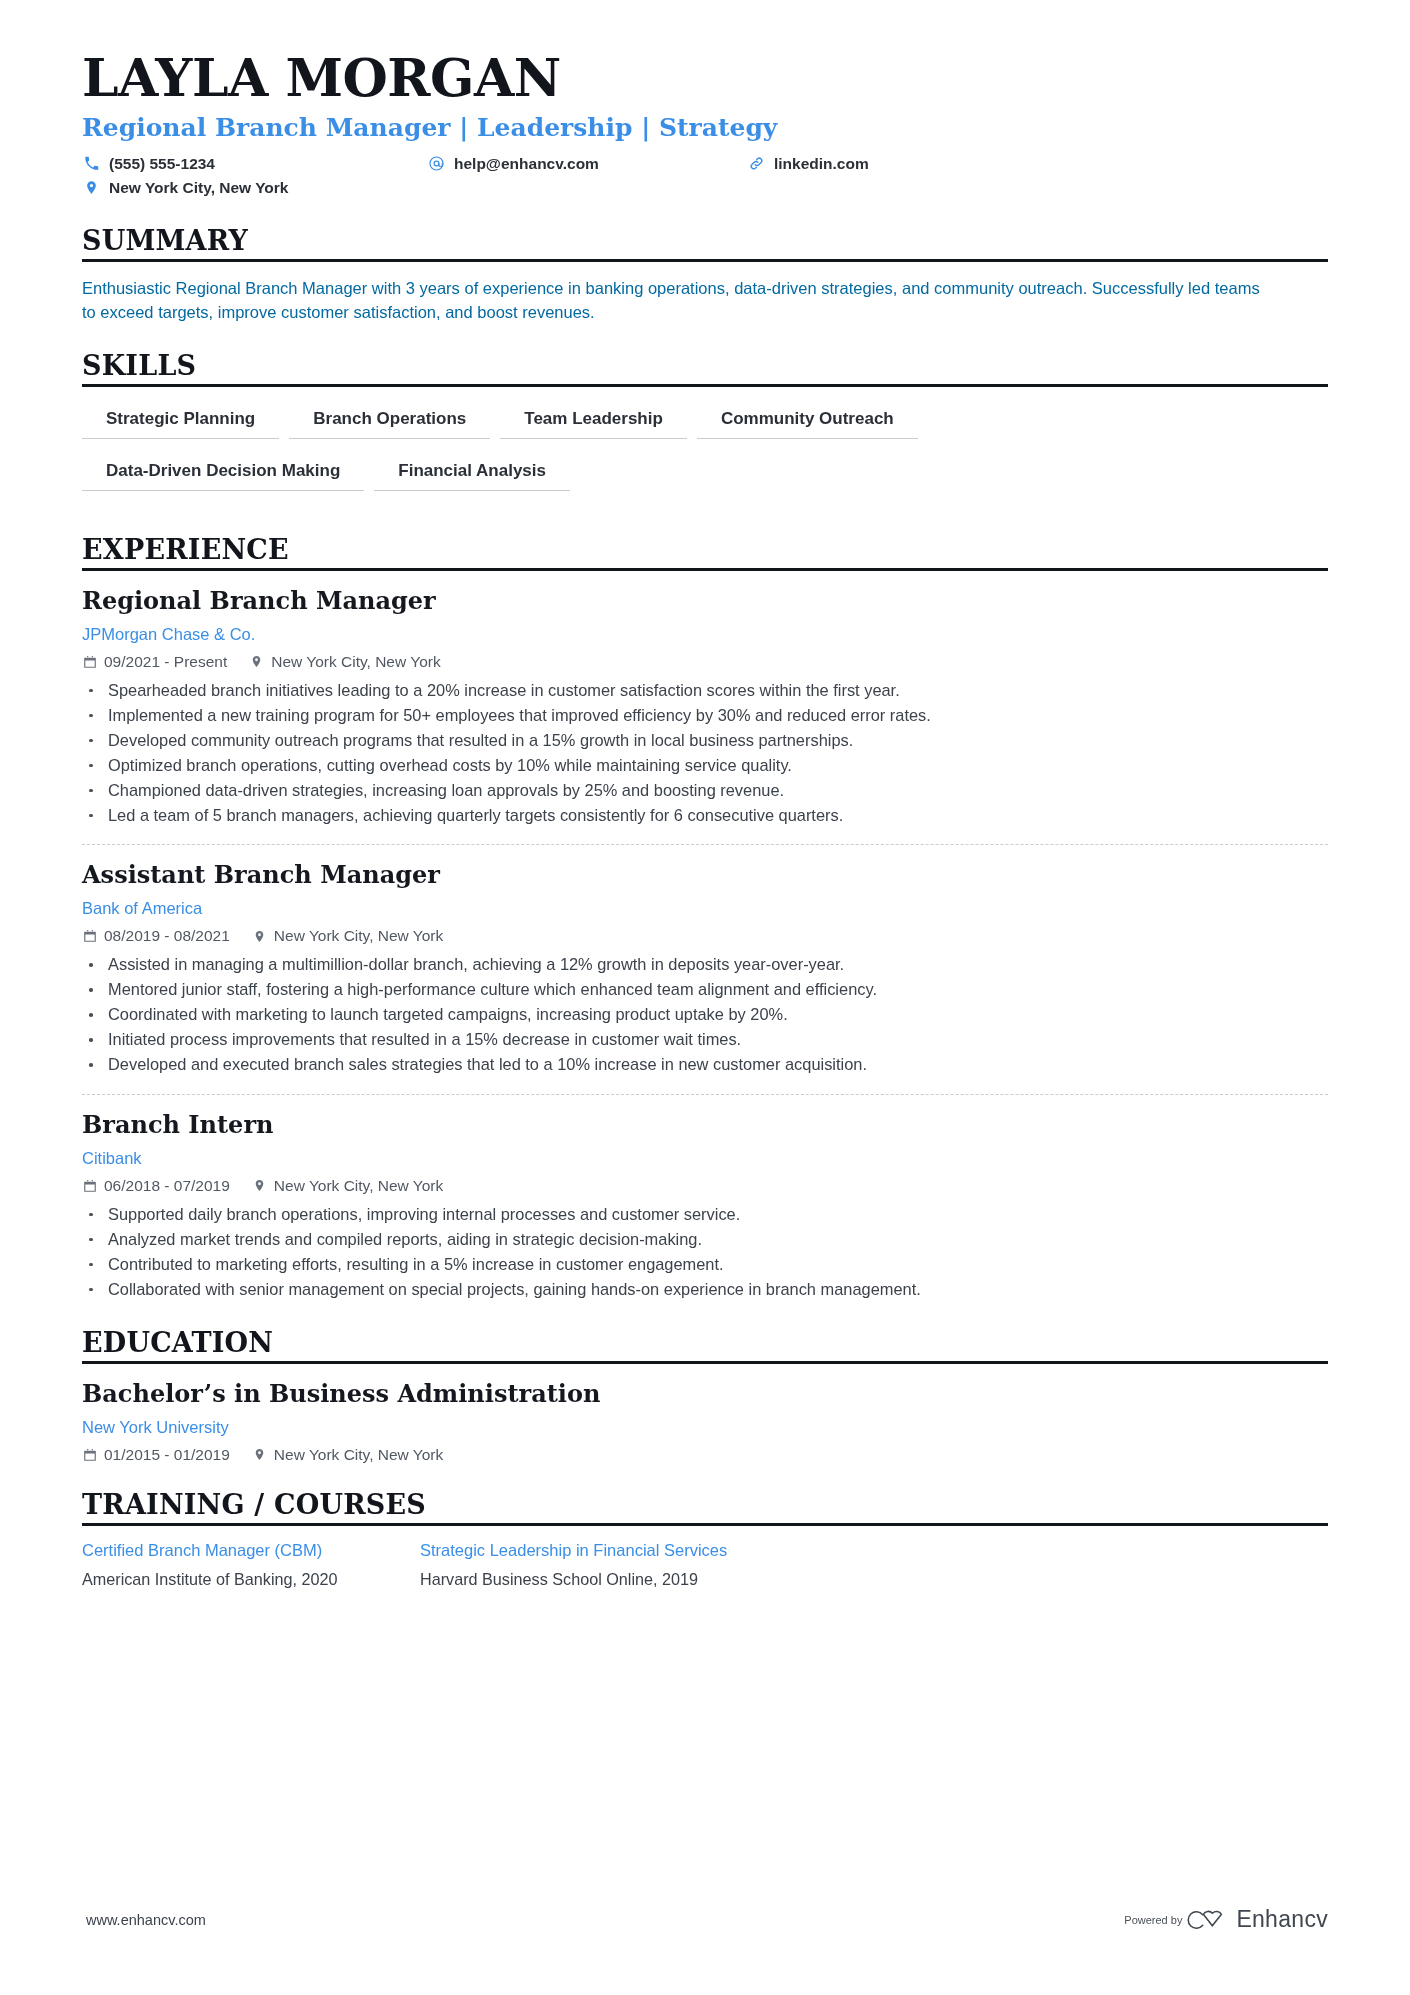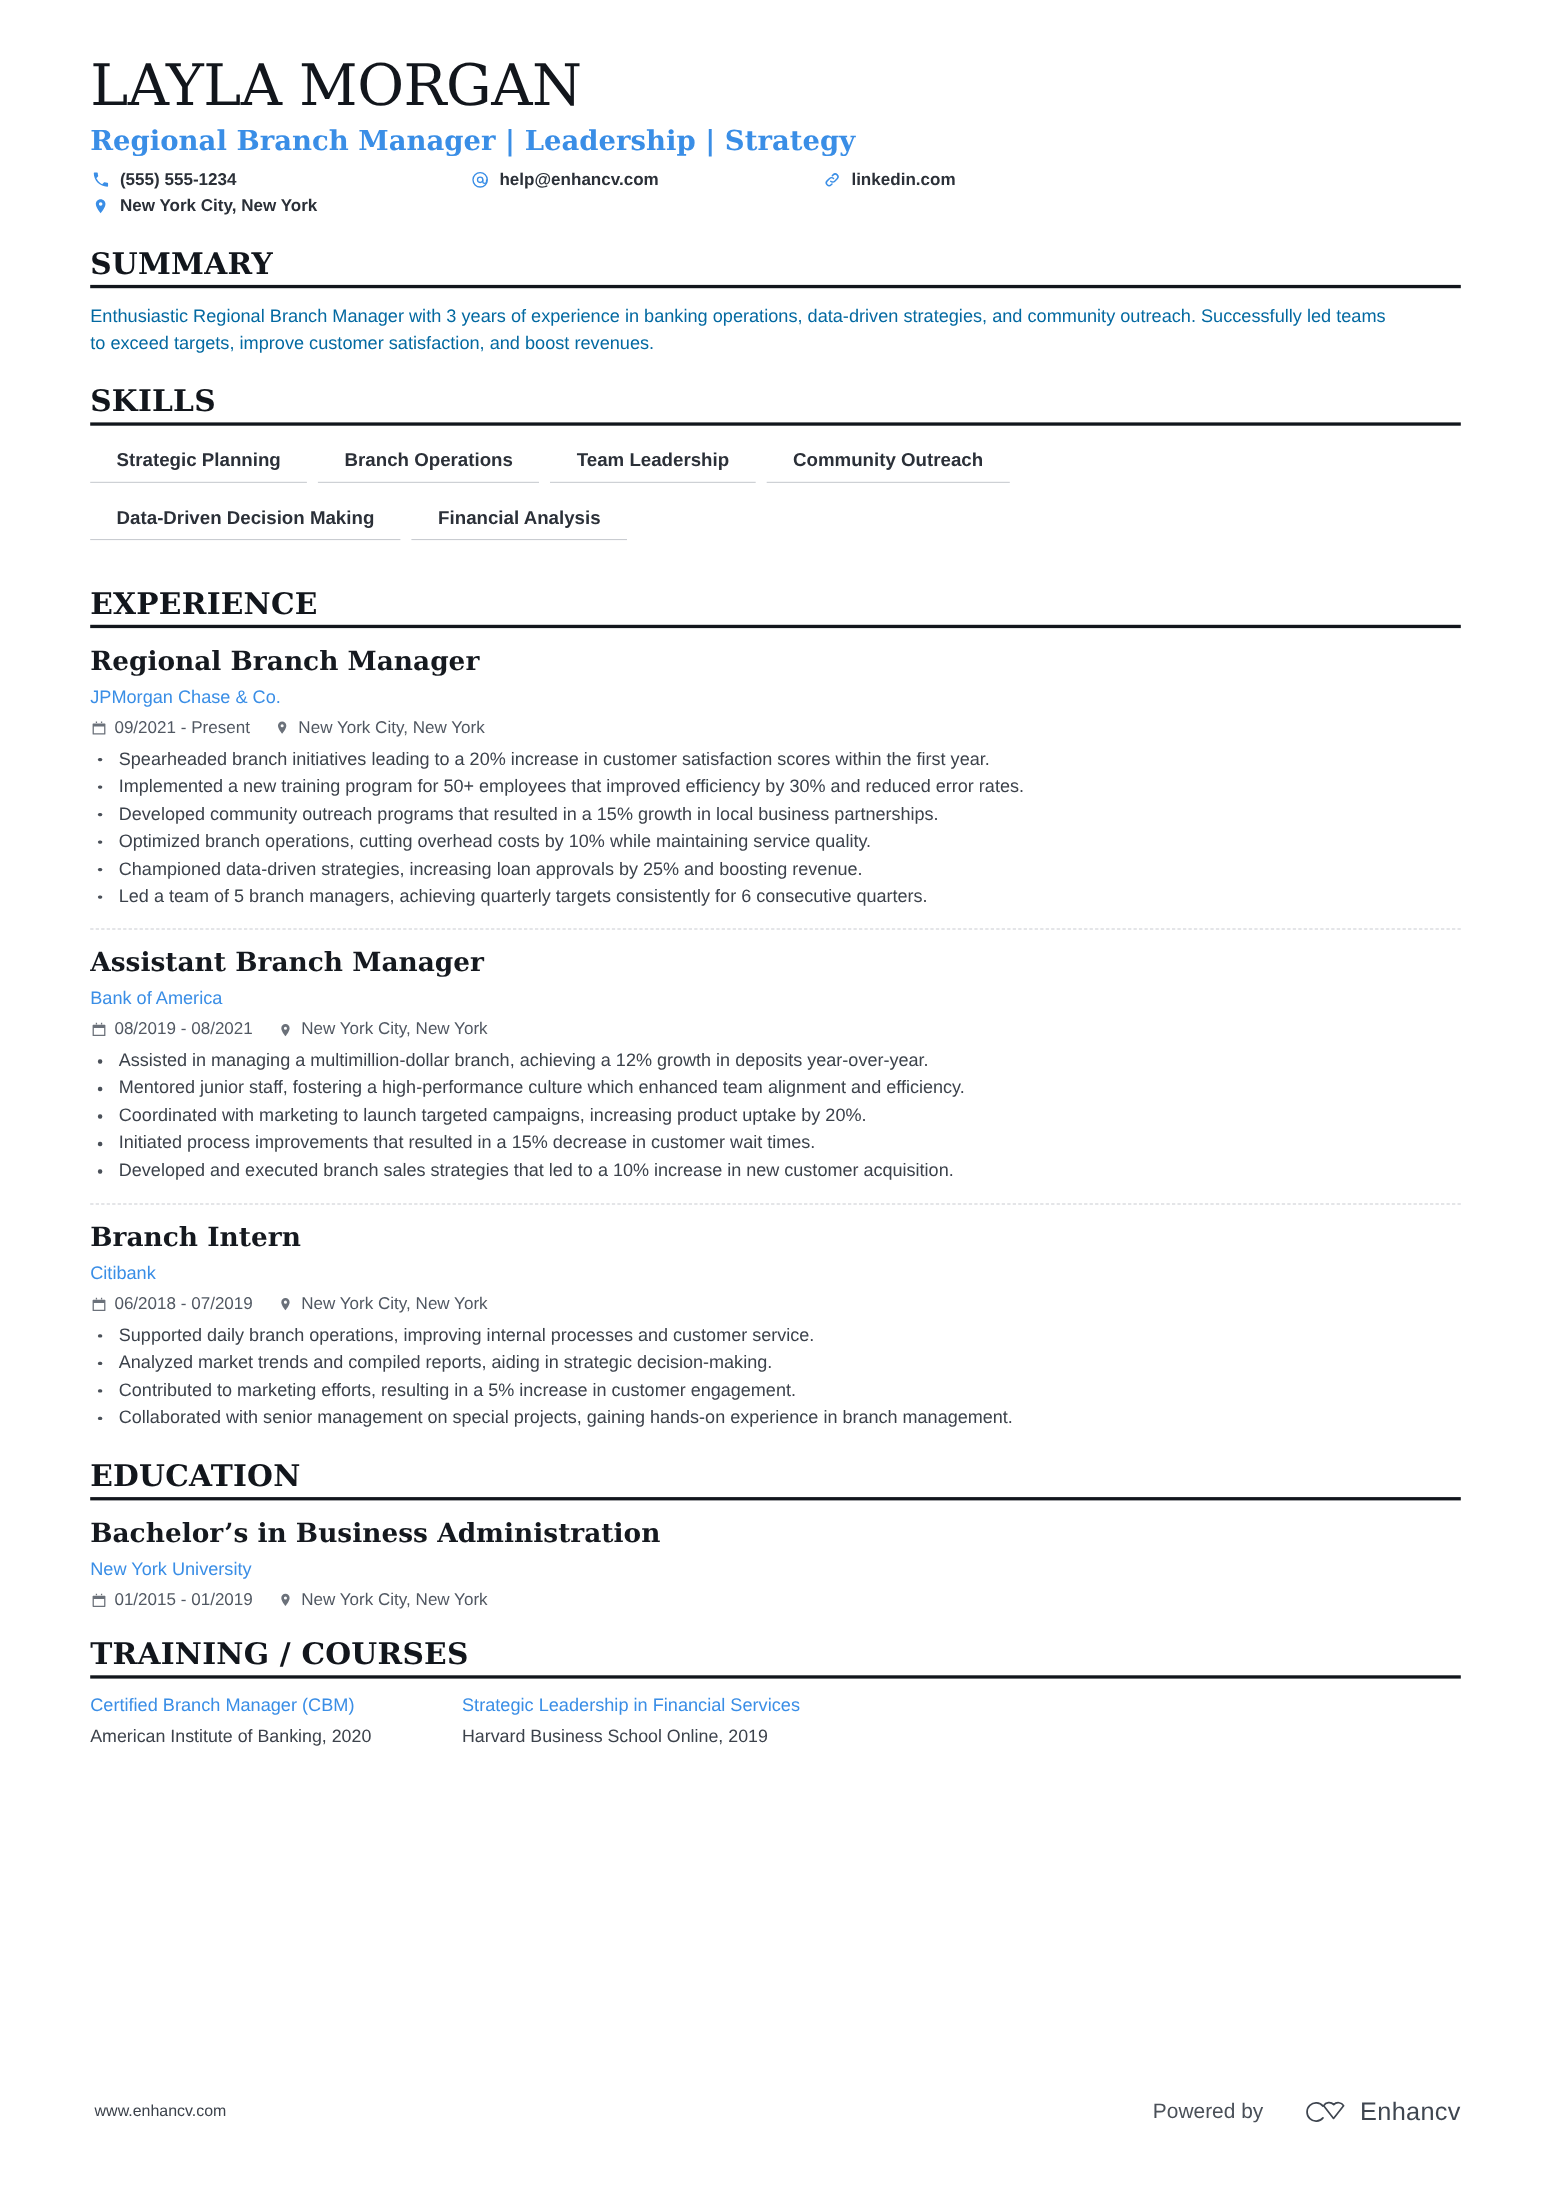--- a/index.html
+++ b/index.html
@@ -19,21 +19,21 @@
     position: relative;
     width: 1410px;
     height: 1995px;
     box-sizing: border-box;
     padding: 0 82px;
   }
 
   
   .name {
     font-family: "DejaVu Serif", serif;
-    font-weight: normal;
+    font-weight: bold;
     font-size: 52px;
     letter-spacing: -0.5px;
     color: #12161c;
     line-height: 1.0;
     padding-top: 52px;
     margin: 0;
   }
   .headline {
     font-family: "DejaVu Serif", serif;
     font-weight: bold;
@@ -216,23 +216,23 @@
   }
   .footer-url {
     font-size: 14.5px;
     color: #3c424b;
   }
   .footer-brand {
     display: flex;
     align-items: center;
   }
   .powered-by {
-    font-size: 19px;
+    font-size: 11px;
     color: #4a5058;
-    margin-right: 36px;
+    margin-right: 2px;
   }
   .brand-logo {
     display: inline-flex;
     align-items: center;
     color: #3f4650;
     margin-right: 10px;
   }
   .brand-logo svg { display: block; }
   .brand-name {
     font-size: 23px;

